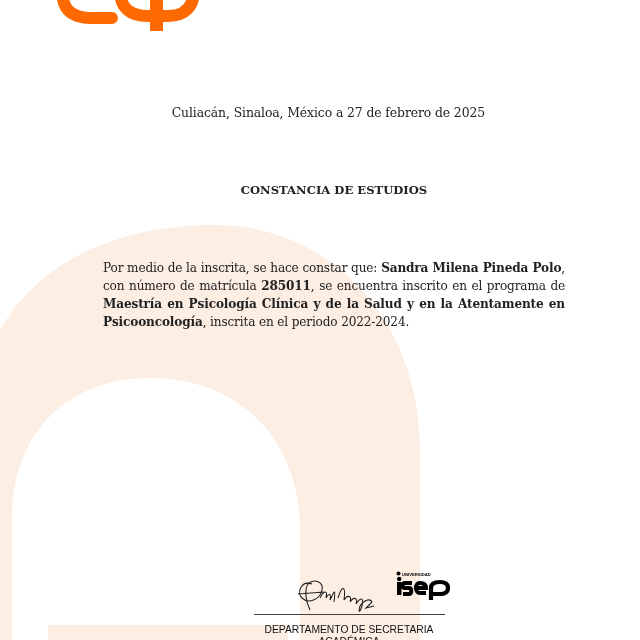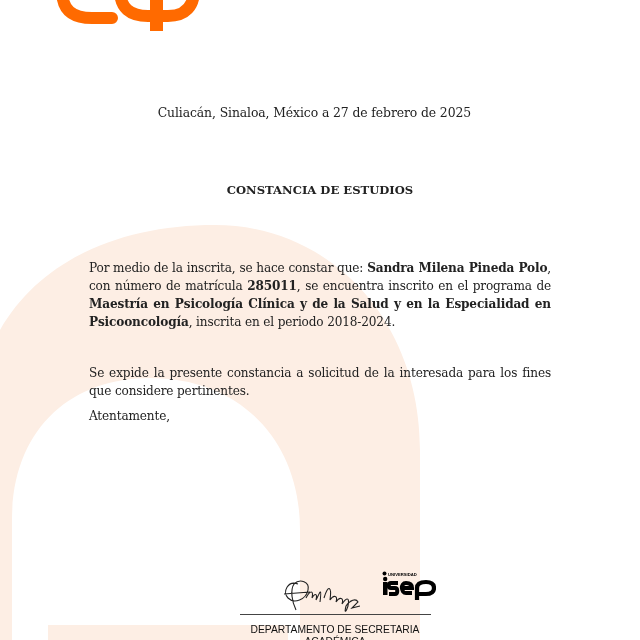--- a/index.html
+++ b/index.html
@@ -4,21 +4,21 @@
   <style>
     html, body { margin: 0; padding: 0; }
     body {
       width: 640px; height: 640px; overflow: hidden; position: relative;
       background: #ffffff;
       font-family: "DejaVu Serif", serif;
       color: #222;
     }
     .watermark { position: absolute; left: 0; top: 0; width: 640px; height: 640px; z-index: 0; }
     .top-logo { position: absolute; left: 0; top: 0; width: 640px; height: 40px; z-index: 1; }
-    .content { position: absolute; left: 0; top: 0; width: 564px; height: 640px; z-index: 2; }
+    .content { position: absolute; left: 14px; top: 0; width: 564px; height: 640px; z-index: 2; }
     .date {
       position: absolute; right: 93px; top: 105px;
       font-size: 12.4px; letter-spacing: -0.1px;
     }
     .title {
       position: absolute; left: 0; width: 640px; top: 183px; text-align: center;
       font-weight: bold; font-size: 11.6px;
     }
     .para {
       position: absolute; left: 89px; width: 462px;
@@ -51,26 +51,24 @@
   <path d="M120,-10 C120,8 130,16 148,16 L168,16 C186,16 194,6 194,-10" stroke="#ff6a00" stroke-width="12" fill="none"></path>
   <rect x="150" y="0" width="13" height="31" fill="#ff6a00"></rect>
 </svg>
 
 <div class="content">
   <div class="date">Culiacán, Sinaloa, México a 27 de febrero de 2025</div>
 
   <div class="title">CONSTANCIA DE ESTUDIOS</div>
 
   <div class="para p1">
-    <span>Por medio de la inscrita, se hace constar que: </span><b>Sandra Milena Pineda Polo</b><span>, con número de matrícula </span><b>285011</b><span>, se encuentra inscrito en el programa de </span><b>Maestría en Psicología Clínica y de la Salud y en la Especialidad en Psicooncología</b><span>, inscrita en el periodo 2018-2024.</span>
+    <span>Por medio de la inscrita, se hace constar que: </span><b>Sandra Milena Pineda Polo</b><span>, con número de matrícula </span><b>285011</b><span>, se encuentra inscrito en el programa de </span><b>Maestría en Psicología Clínica y de la Salud y en la Atentamente en Psicooncología</b><span>, inscrita en el periodo 2022-2024.</span>
   </div>
 
-  <div class="para p2">Se expide la presente constancia a solicitud de la interesada para los fines que considere pertinentes.</div>
 
-  <div class="para p3">Atentamente,</div>
 
   <svg class="signature" viewBox="0 0 88 44" xmlns="http://www.w3.org/2000/svg">
     <path d="M18,12 C8,8 2,20 8,26 C14,32 26,28 28,18 C30,10 20,6 14,12 C10,18 12,30 16,38 M4,22 L30,20
              M26,26 C30,18 34,18 32,26 C34,22 38,20 36,28 C40,20 42,14 40,30 M44,26 C48,12 52,14 50,28 C54,22 58,24 56,30
              C60,24 64,26 62,32 C66,26 70,24 68,34 C66,40 64,42 66,34 C70,28 76,26 78,30 L72,36 L80,34" stroke="#222" stroke-width="1.1" fill="none"></path>
   </svg>
 
   <div class="isep-logo">
     <svg viewBox="0 0 54 30" width="54" height="30" xmlns="http://www.w3.org/2000/svg">
       <circle cx="2.5" cy="2.5" r="2" fill="#000"></circle>

